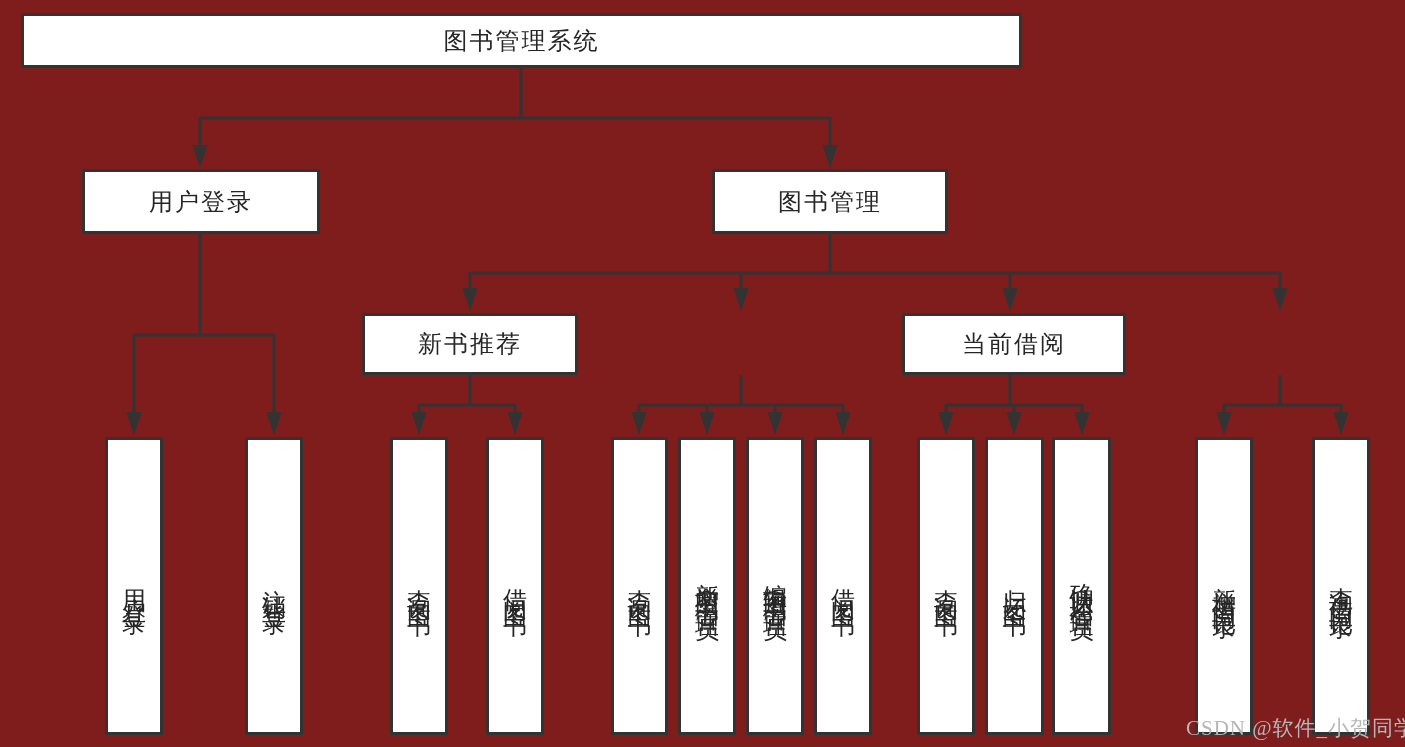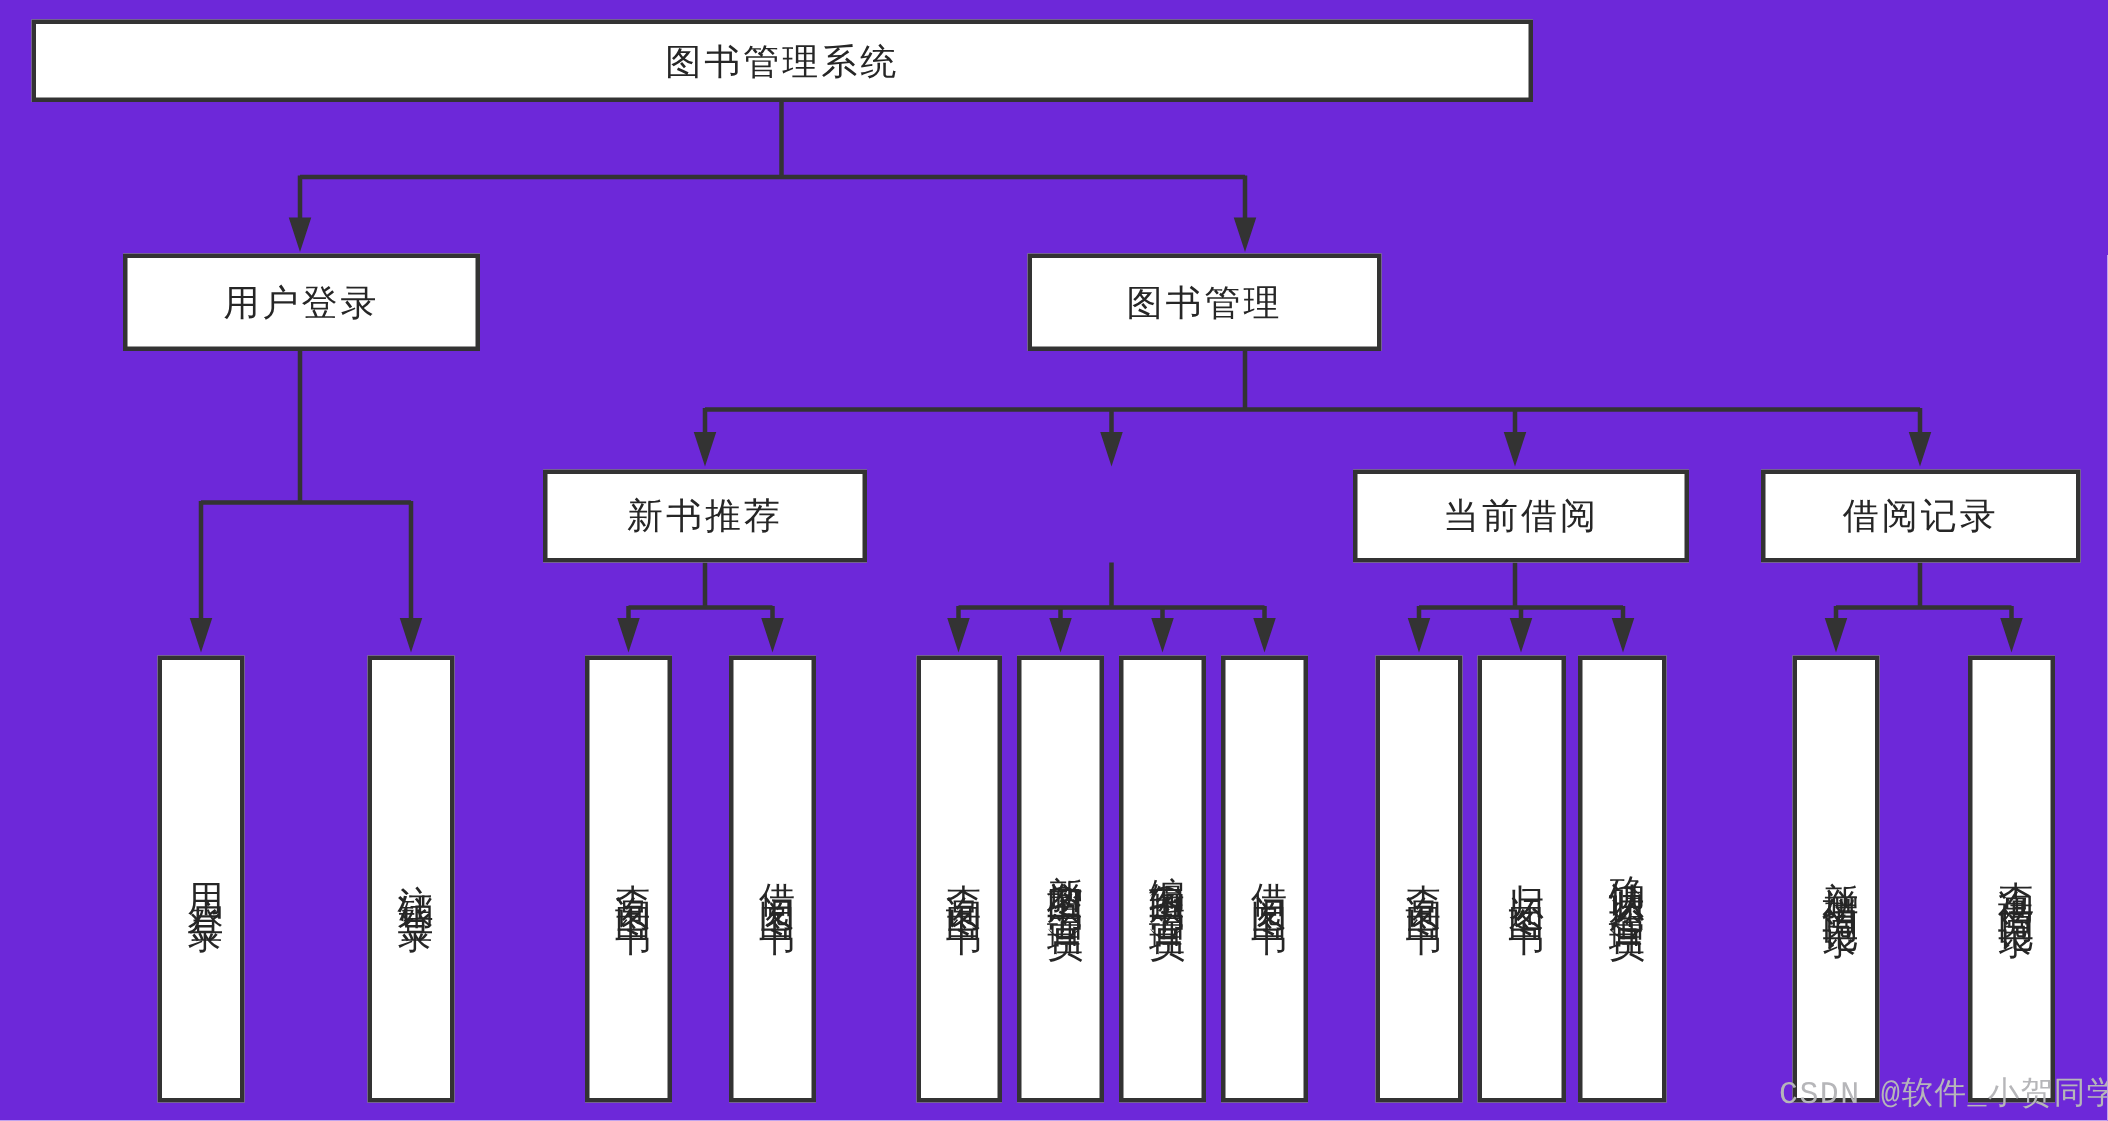--- a/index.html
+++ b/index.html
@@ -1,21 +1,21 @@
 <!DOCTYPE html>
 <html><head>
 <meta charset="utf-8">
 <style>
   html, body { margin: 0; padding: 0; background: #ffffff; }
   #canvas {
     position: relative;
     width: 1405px;
     height: 747px;
-    background: #6d28d9;
-    font-family: Liberation Mono, monospace;
+    background: #7f1d1d;
+    font-family: Liberation Serif, serif;
     overflow: hidden;
   }
   #connectors {
     position: absolute;
     left: 0; top: 0;
     width: 1405px; height: 747px;
     z-index: 1;
   }
   .box {
     position: absolute;
@@ -115,32 +115,29 @@
       M1333.5 412 L1348.5 412 L1341 435 Z"></path>
   </svg>
 
   <div class="box hbox" style="left:21px; top:13px; width:1001px; height:55px;">
     <span>图书管理系统</span>
   </div>
 
   <div class="box hbox" style="left:82px; top:169px; width:238px; height:65px;">
     <span>用户登录</span>
   </div>
-  <div class="box hbox" style="left:685px; top:169px; width:236px; height:65px;">
+  <div class="box hbox" style="left:712px; top:169px; width:236px; height:65px;">
     <span>图书管理</span>
   </div>
 
   <div class="box hbox" style="left:362px; top:313px; width:216px; height:62px;">
     <span>新书推荐</span>
   </div>
   <div class="box hbox" style="left:902px; top:313px; width:224px; height:62px;">
     <span>当前借阅</span>
-  </div>
-  <div class="box hbox" style="left:1174px; top:313px; width:213px; height:62px;">
-    <span>借阅记录</span>
   </div>
 
   <div class="box leaf" style="left:105px; top:437px; width:58px; height:298px;">
     <span class="vtext">用户登录</span>
   </div>
   <div class="box leaf" style="left:245px; top:437px; width:58px; height:298px;">
     <span class="vtext">注销登录</span>
   </div>
 
   <div class="box leaf" style="left:390px; top:437px; width:58px; height:298px;">

